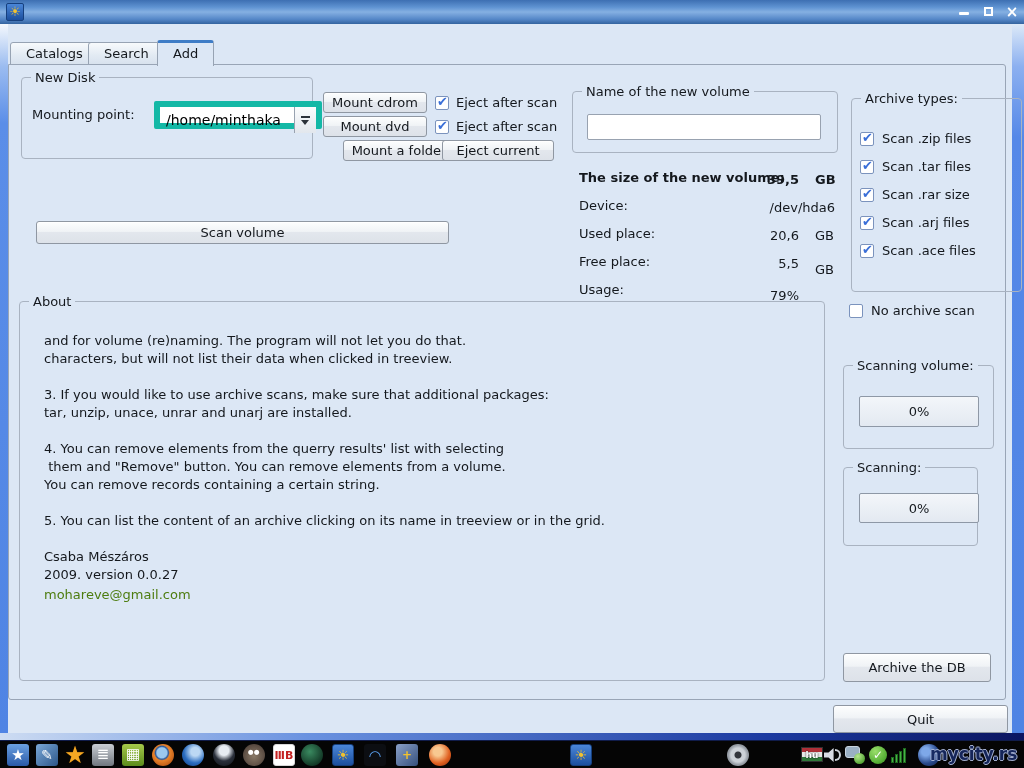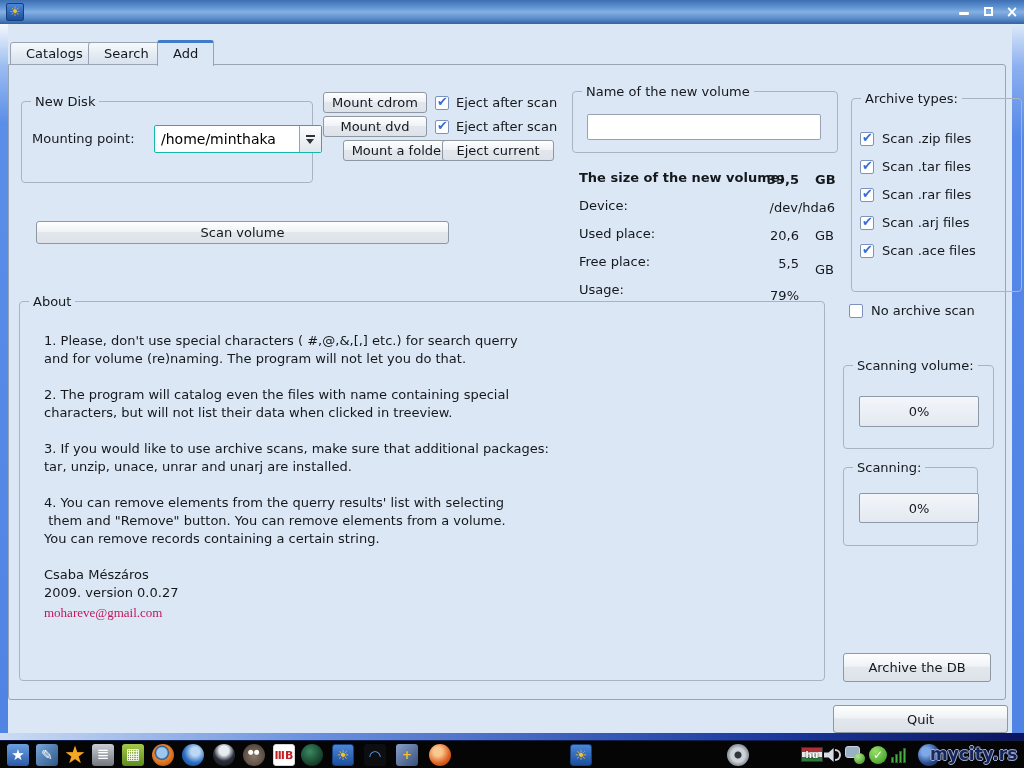--- a/index.html
+++ b/index.html
@@ -45,21 +45,21 @@
     box-shadow:inset 0 1px 0 #ffffff; font-size:13px; cursor:default; }
   .checkbox { position:absolute; width:14px; height:14px; background:#fff; border:1px solid #7b93bd;
     border-radius:2px; }
   .checkbox.checked::after { content:"✔"; position:absolute; left:1px; top:-3px; color:#3a6fd8; font-size:13px; }
   .cb-label { position:absolute; white-space:nowrap; }
   .progress { position:absolute; border:1px solid #8e98a6; border-radius:2px; text-align:center;
     background:linear-gradient(180deg,#f3f6fa,#e3e9f1); }
 
   
   #mount-combo { position:absolute; left:132px; top:23px; width:168px; height:28px; background:#fff;
-    border:1px solid #14b8a6; border-radius:2px; }
+    border:6px solid #14b8a6; border-radius:2px; }
   #mount-combo input { position:absolute; left:0; top:0; width:144px; height:26px; border:none; outline:none;
     padding:0 6px; font:14px "DejaVu Sans",sans-serif; background:transparent; }
   #combo-arrow-btn { position:absolute; right:0; top:0; width:22px; height:26px; border-left:1px solid #98a2b0;
     background:linear-gradient(180deg,#fbfcfd,#e2e7ed); }
   #combo-arrow-btn .bar { position:absolute; left:6px; top:9px; width:9px; height:2px; background:#2c323a; }
   #combo-arrow-btn .tri { position:absolute; left:6px; top:13px; width:0; height:0;
     border-left:4.5px solid transparent; border-right:4.5px solid transparent; border-top:5px solid #2c323a; }
 
   input.text-field { background:#fff; border:1px solid #98a2b0; border-radius:2px; outline:none;
     font:13px "DejaVu Sans",sans-serif; padding:0 5px; }
@@ -68,21 +68,21 @@
   .info-row { position:absolute; left:570px; width:270px; height:20px; }
   .info-label { position:absolute; left:0; top:0; }
   .info-value { position:absolute; left:120px; width:100px; top:2px; text-align:right; }
   .info-value.wide { width:136px; }
   .info-unit { position:absolute; left:236px; top:2px; }
 
   
   #about-text { position:absolute; left:24px; top:30px; width:770px; line-height:18px; }
   #about-text div { white-space:pre; }
   .para-gap { margin-top:18px; }
-  .email-link { color:#be185d; cursor:pointer;font-family:Liberation Serif, serif; }
+  .email-link { color:#4d7c0f; cursor:pointer; }
 
   
   #taskbar { position:absolute; left:0; top:740px; width:1024px; height:28px; background:#050505;
     border-top:1px solid #101c4a; }
   .tb-icon { position:absolute; top:3px; width:22px; height:22px; cursor:pointer; }
   .sq { border-radius:3px; }
   .circ { border-radius:50%; }
   .glyph { display:block; width:100%; text-align:center; }
 
   .ic-kdemenu   { background:linear-gradient(180deg,#6aa0e0,#2a5aa8); color:#fff; font-size:15px; line-height:22px; }
@@ -159,21 +159,21 @@
   <div class="edge-left"></div>
   <div class="edge-right"></div>
   <div class="edge-bottom"></div>
 
   <div class="tab" style="left:10px;">Catalogs</div>
   <div class="tab" style="left:88px;">Search</div>
   <div class="tab active" style="left:157px;">Add</div>
 
   <div id="main-frame">
 
-    <div class="groupbox" style="left:12px; top:36px; width:292px; height:82px;">
+    <div class="groupbox" style="left:12px; top:12px; width:292px; height:82px;">
       <div class="legend">New Disk</div>
       <div style="position:absolute; left:10px; top:29px;">Mounting point:</div>
       <div id="mount-combo">
         <input value="/home/minthaka" style="">
         <div id="combo-arrow-btn">
           <span class="bar"></span>
           <span class="tri"></span>
         </div>
       </div>
     </div>
@@ -217,44 +217,43 @@
       <span class="info-value" style="top:6px;">79%</span>
     </div>
 
     <div class="groupbox" style="left:842px; top:33px; width:171px; height:194px;">
       <div class="legend">Archive types:</div>
       <div class="checkbox checked" style="left:8px; top:33px;"></div>
       <div class="cb-label" style="left:30px; top:32px;">Scan .zip files</div>
       <div class="checkbox checked" style="left:8px; top:61px;"></div>
       <div class="cb-label" style="left:30px; top:60px;">Scan .tar files</div>
       <div class="checkbox checked" style="left:8px; top:89px;"></div>
-      <div class="cb-label" style="left:30px; top:88px;">Scan .rar files</div>
+      <div class="cb-label" style="left:30px; top:88px;">Scan .rar size</div>
       <div class="checkbox checked" style="left:8px; top:117px;"></div>
       <div class="cb-label" style="left:30px; top:116px;">Scan .arj files</div>
       <div class="checkbox checked" style="left:8px; top:145px;"></div>
       <div class="cb-label" style="left:30px; top:144px;">Scan .ace files</div>
     </div>
 
     <div class="checkbox" style="left:840px; top:239px;"></div>
     <div class="cb-label" style="left:862px; top:238px;">No archive scan</div>
 
     <div class="btn" style="left:27px; top:156px; width:413px; height:23px; line-height:22px;">Scan volume</div>
 
     <div class="groupbox" style="left:10px; top:236px; width:806px; height:380px;">
       <div class="legend">About</div>
       <div id="about-text">
-        <div>1. Please, don't use special characters ( #,@,&amp;,[,] etc.) for search querry</div>
         <div>and for volume (re)naming. The program will not let you do that.</div>
-        <div class="para-gap">2. The program will catalog even the files with name containing special</div>
         <div>characters, but will not list their data when clicked in treeview.</div>
         <div class="para-gap">3. If you would like to use archive scans, make sure that additional packages:</div>
         <div>tar, unzip, unace, unrar and unarj are installed.</div>
         <div class="para-gap">4. You can remove elements from the querry results' list with selecting</div>
         <div> them and "Remove" button. You can remove elements from a volume.</div>
         <div>You can remove records containing a certain string.</div>
+        <div class="para-gap">5. You can list the content of an archive clicking on its name in treeview or in the grid.</div>
         <div class="para-gap">Csaba Mészáros</div>
         <div>2009. version 0.0.27</div>
         <div class="email-link" style="margin-top:2px;">mohareve@gmail.com</div>
       </div>
     </div>
 
     <div class="groupbox" style="left:834px; top:300px; width:151px; height:84px;">
       <div class="legend">Scanning volume:</div>
       <div class="progress" style="left:15px; top:30px; width:120px; height:31px; line-height:30px;">0%</div>
     </div>

